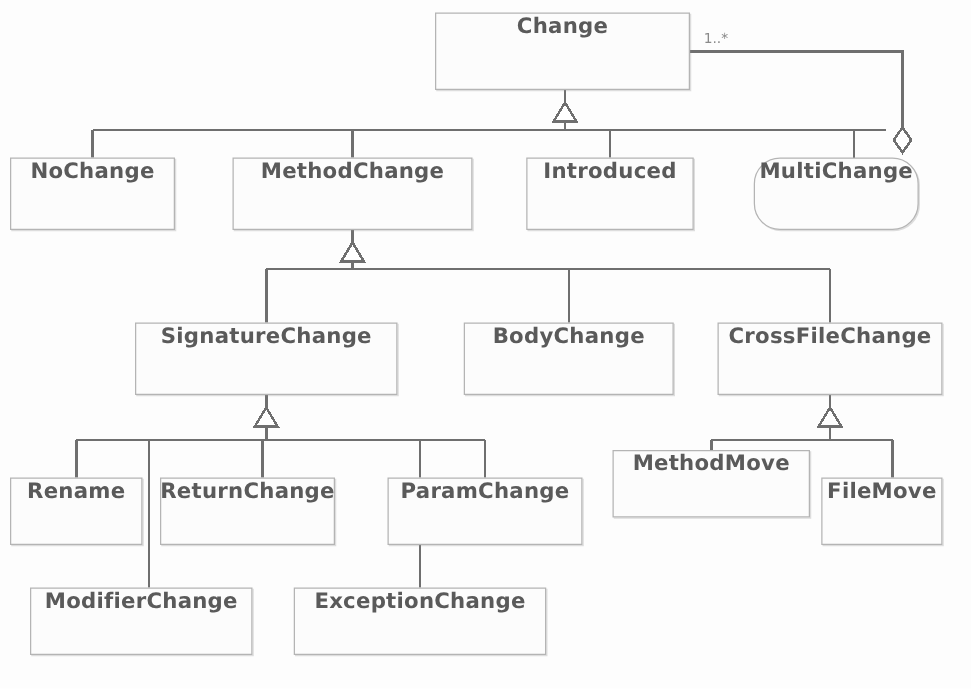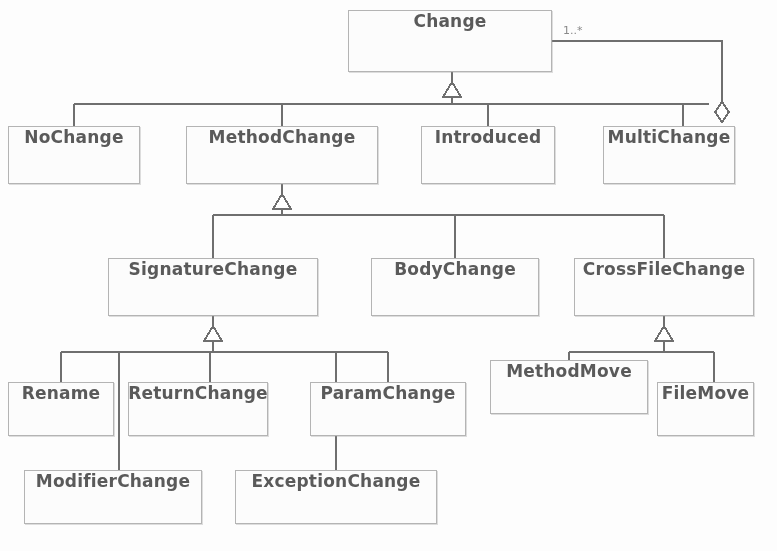--- a/index.html
+++ b/index.html
@@ -124,21 +124,21 @@
   </div>
 
   <div class="uml-class-box" style="left:186px; top:126px; width:192px; height:58px;">
     <span class="uml-class-label">MethodChange</span>
   </div>
 
   <div class="uml-class-box" style="left:421px; top:126px; width:134px; height:58px;">
     <span class="uml-class-label">Introduced</span>
   </div>
 
-  <div class="uml-class-box" style="left:603px; top:126px; width:132px; height:58px;">
+  <div class="uml-class-box" style="left:603px; top:126px; width:132px; height:58px;border-radius:21px;">
     <span class="uml-class-label">MultiChange</span>
   </div>
 
   <div class="uml-class-box" style="left:108px; top:258px; width:210px; height:58px;">
     <span class="uml-class-label">SignatureChange</span>
   </div>
 
   <div class="uml-class-box" style="left:371px; top:258px; width:168px; height:58px;">
     <span class="uml-class-label">BodyChange</span>
   </div>

